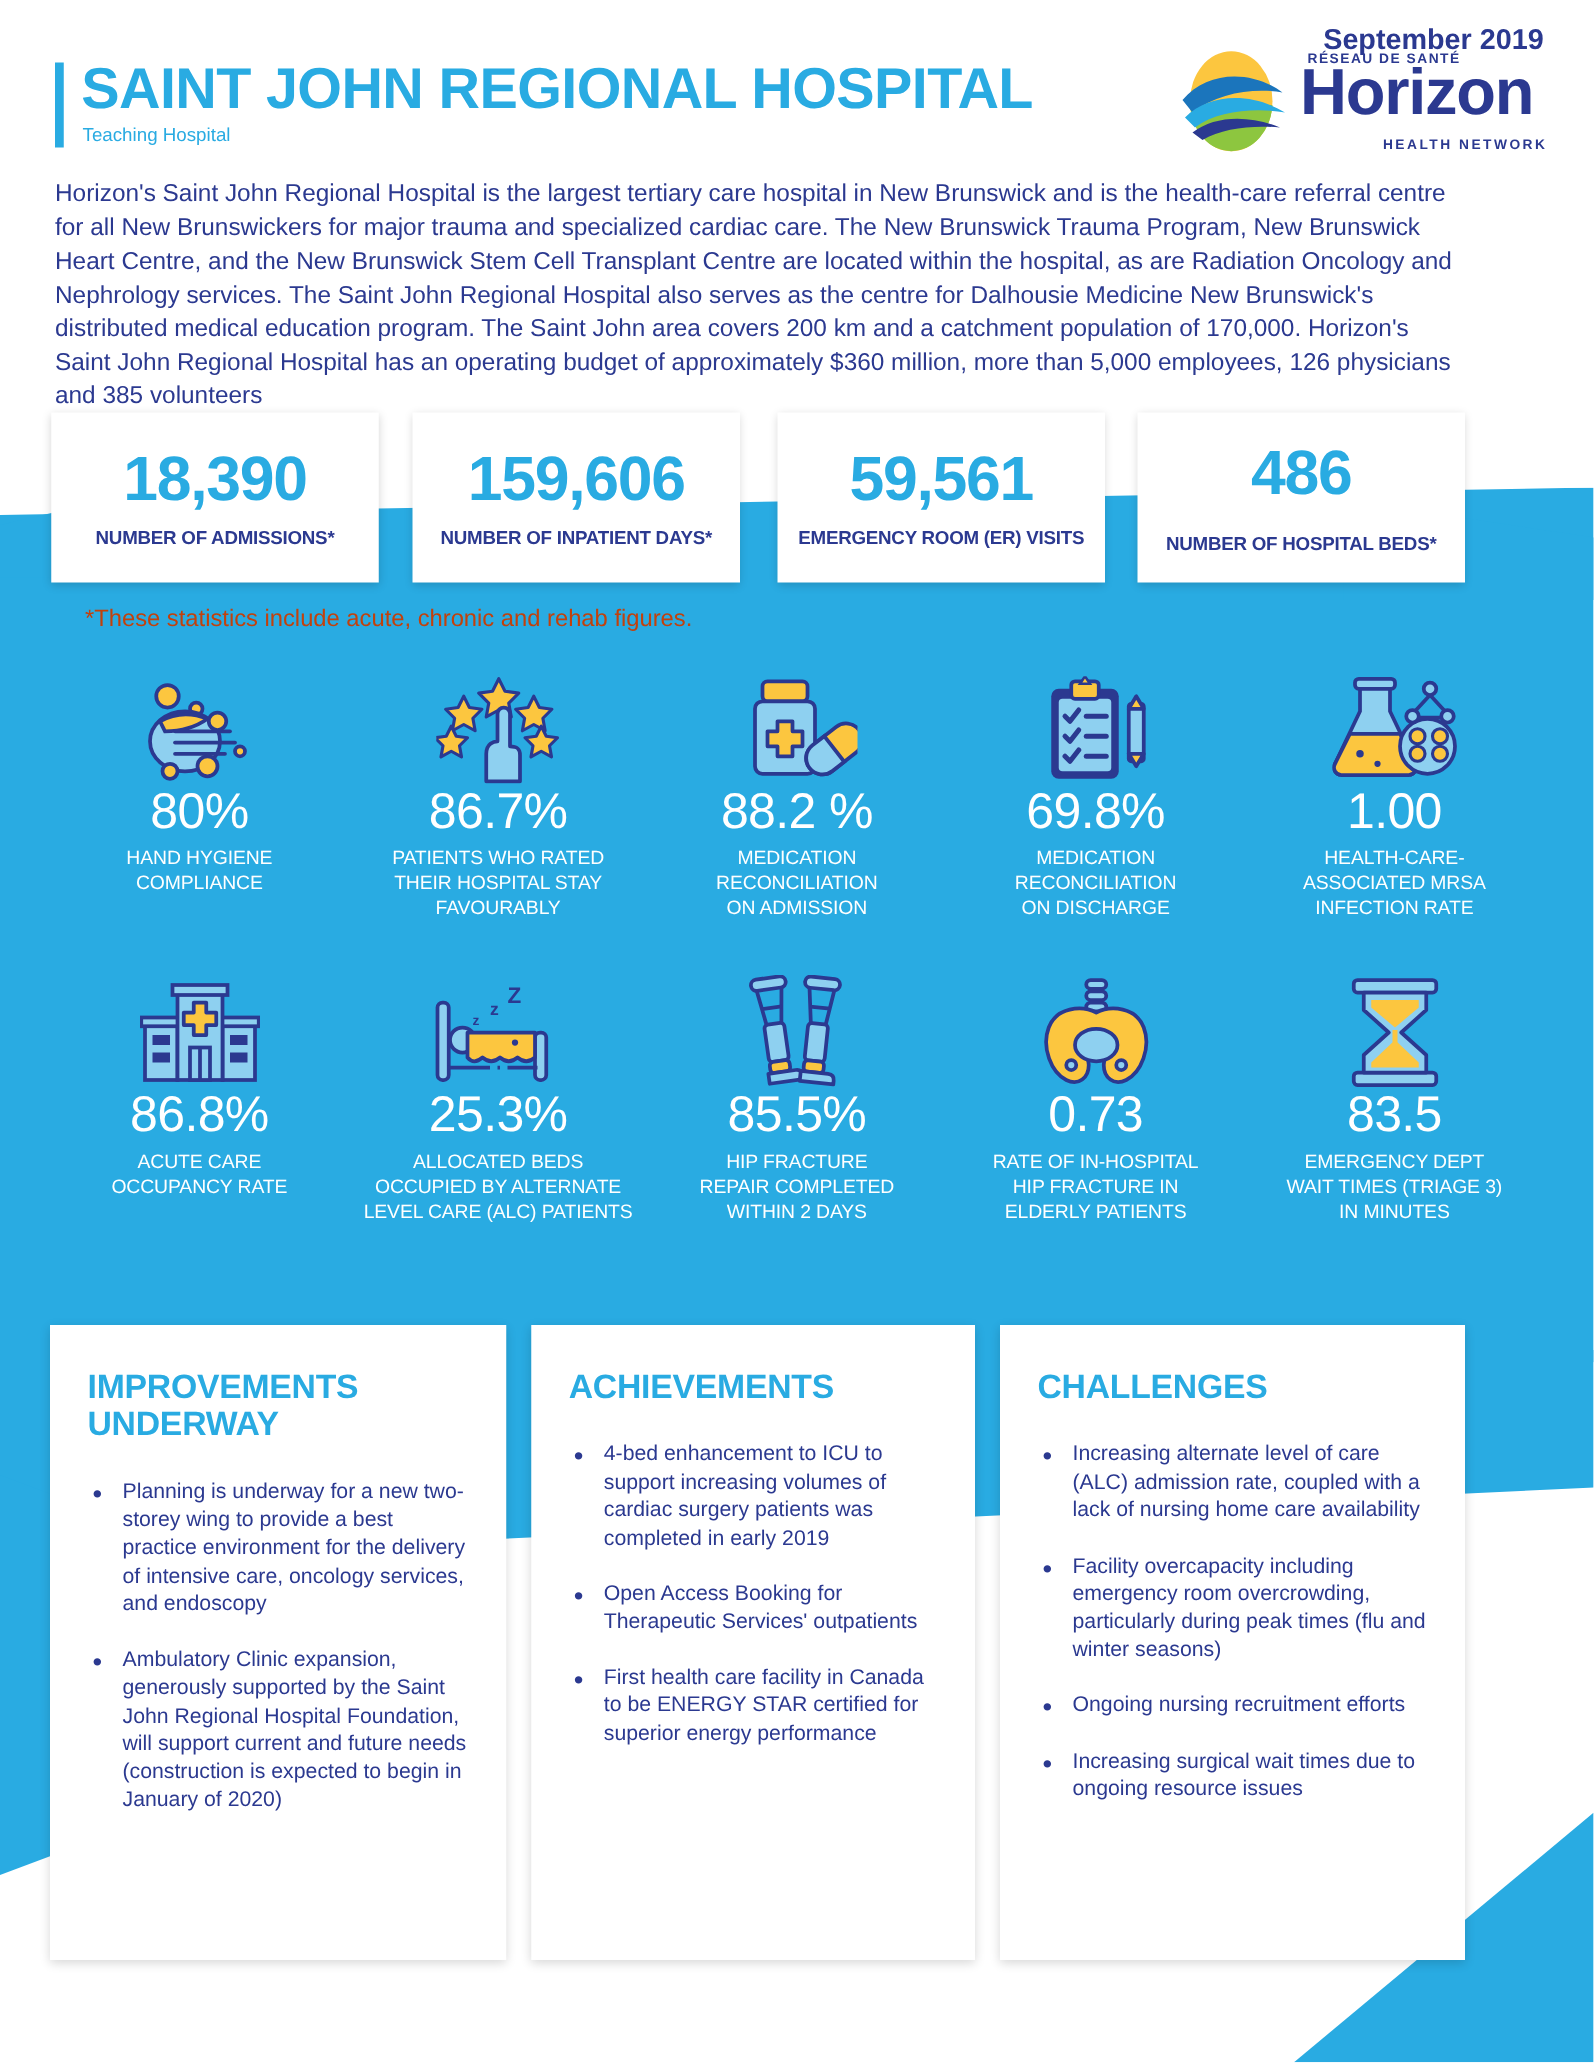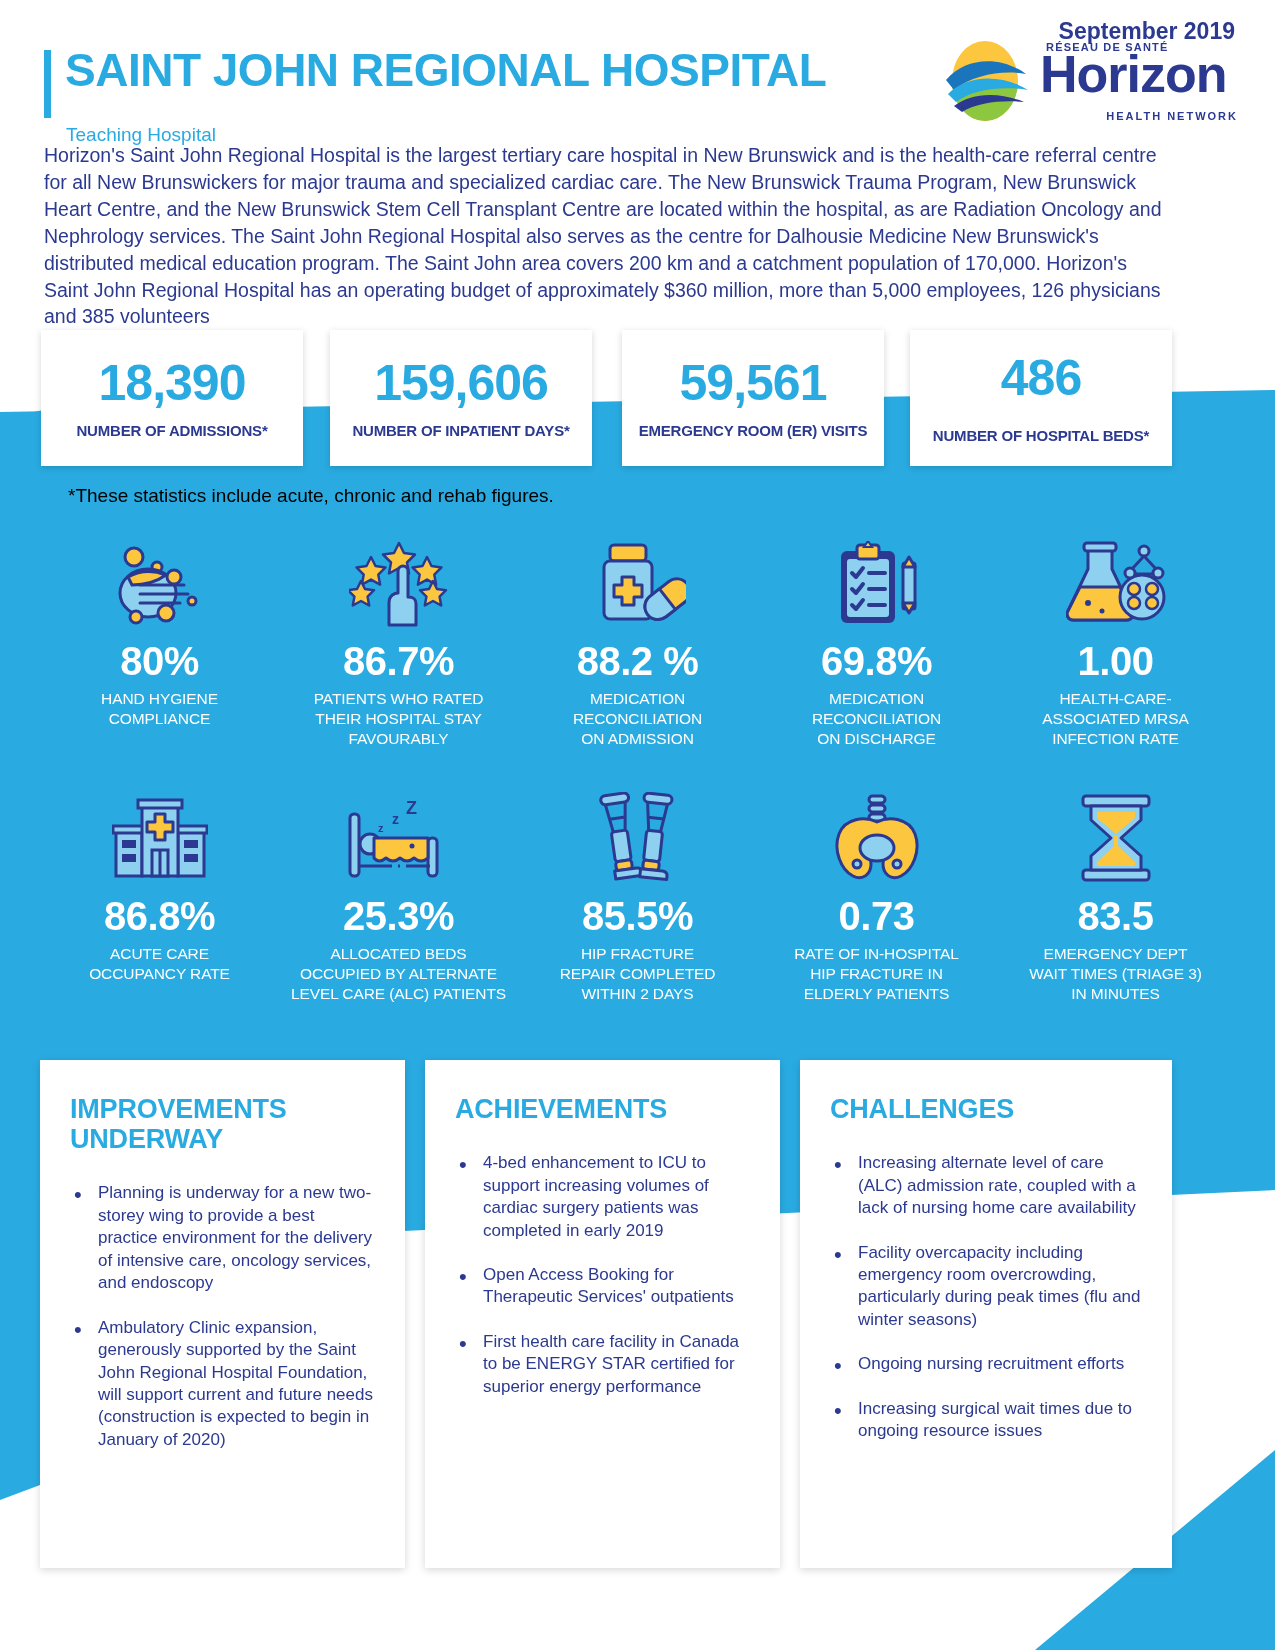--- a/index.html
+++ b/index.html
@@ -43,21 +43,21 @@
   .title-rule {
     position:absolute; left:44px; top:50px; width:7px; height:68px; background:#29ABE2;
   }
   .hosp-title {
     position:absolute; left:65px; top:47px;
     font-size:46px; font-weight:bold; color:#29ABE2;
     letter-spacing:-0.5px; line-height:1;
   }
   .hosp-sub {
     position:absolute; left:66px; top:100px;
-    font-size:19px; color:#29ABE2; font-weight:normal;margin-top:24px;
+    font-size:15px; color:#29ABE2; font-weight:normal;
   }
   .date-label {
     position:absolute; right:40px; top:18px;
     font-size:23px; font-weight:bold; color:#2B3990;
   }
 
   
   .logo { position:absolute; right:35px; top:38px; width:300px; height:88px; }
   .logo-mark { position:absolute; left:0; top:2px; width:100px; height:82px; }
   .logo-text { position:absolute; left:100px; top:0; width:200px; height:88px; }
@@ -91,32 +91,32 @@
   .stat-card.c2 { left:330px; }
   .stat-card.c3 { left:622px; }
   .stat-card.c4 { left:910px;gap:10px; }
   .stat-num { font-size:50px; font-weight:bold; color:#29ABE2; line-height:1; letter-spacing:-1px;}
   .stat-lbl {
     margin-top:14px; font-size:15px; font-weight:bold; color:#2B3990;
     letter-spacing:-0.2px; text-align:center;
   }
   .stat-note {
     position:absolute; left:68px; top:485px;
-    font-size:19px; color:#000000;
+    font-size:19px; color:#c2410c;
   }
 
   
   .metrics { position:absolute; left:40px; top:535px; width:1195px; }
   .metric-row { display:flex; }
   .metric {
     width:239px; display:flex; flex-direction:column; align-items:center;
   }
   .metric .icon { height:92px; display:flex; align-items:flex-end; justify-content:center; }
   .metric .val {
-    font-size:40px; font-weight:bold; color:#ffffff; line-height:1.1; margin-top:12px;
+    font-size:40px; font-weight:normal; color:#ffffff; line-height:1.1; 
     letter-spacing:-0.5px;
   }
   .metric .lbl {
     font-size:15.5px; color:#ffffff; text-align:center; line-height:1.28; margin-top:6px;
     letter-spacing:-0.1px;
   }
   .row2 { margin-top:42px; }
 
   
   .panels { position:absolute; left:0; top:1060px; width:1275px; height:530px; }

